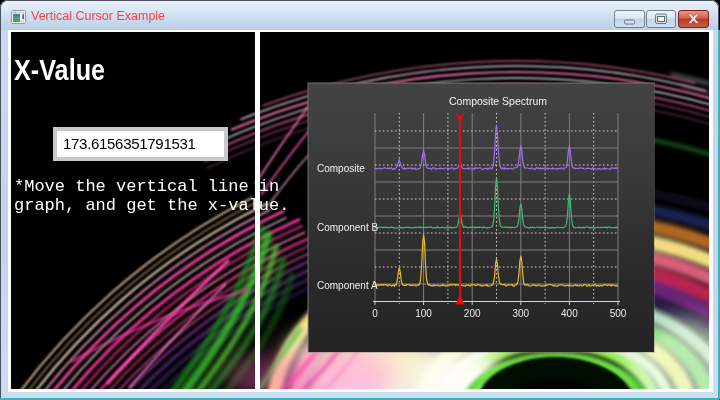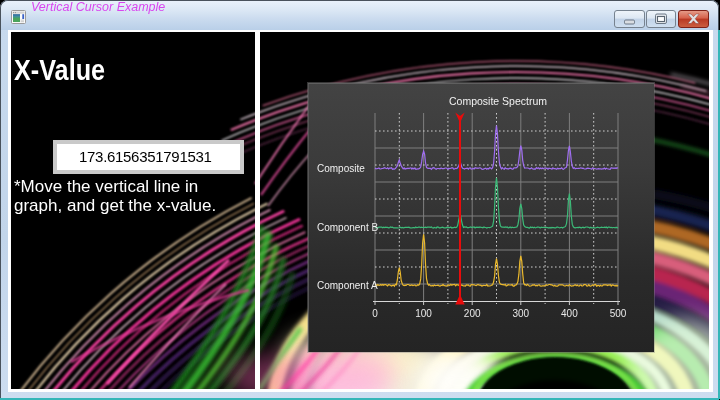--- a/index.html
+++ b/index.html
@@ -8,32 +8,32 @@
     box-shadow:inset 0 0 0 1px #49525c;}
   #tbar{position:absolute;left:1px;top:1px;width:716.5px;height:29px;border-radius:7px 7px 0 0;
     background:linear-gradient(180deg,#e9f1fb 0%,#dce8f5 30%,#c9daee 65%,#b9cfe8 100%);}
   #tealr{position:absolute;right:0.5px;top:30px;width:1.5px;height:369px;background:#35b6b8;}
   #tealb{position:absolute;left:0;top:397.5px;width:719px;height:2px;background:#35b6b8;}
   #client{position:absolute;left:8px;top:30px;width:704.5px;height:362px;background:#ffffff;}
   #imgarea{position:absolute;left:2.5px;top:1.5px;width:698px;height:357.5px;overflow:hidden;background:#000;}
   #divider{position:absolute;left:244.5px;top:0;width:5px;height:357.5px;background:#ffffff;}
   
   #icon{position:absolute;left:11px;top:10px;width:15px;height:14px;}
-  #title{position:absolute;left:31px;top:0;font-size:12.5px;color:#d946ef;font-style:italic;}
+  #title{position:absolute;left:31px;top:9px;font-size:12.5px;color:#ef4444;}
   .btn{position:absolute;top:10px;height:15.5px;border:1px solid #76828f;border-radius:3px;
     background:linear-gradient(180deg,#eef4fa 0%,#dce7f3 45%,#c2d3e8 50%,#cfdff0 100%);}
   #bmin{left:613.5px;width:29px;}
   #bmax{left:646px;width:28px;}
   #bclose{left:677.5px;width:29px;border:1px solid #7e2118;
     background:linear-gradient(180deg,#e59a87 0%,#d5604a 45%,#b83823 50%,#cb5e41 100%);}
   
   #xvalue{position:absolute;left:3.5px;top:21px;font-size:30px;font-weight:bold;color:#fff;transform:scaleX(0.84);transform-origin:left top;}
-  #tbox{position:absolute;left:42.5px;top:108px;width:161px;height:26px;border:4px solid #c9c9c9;
-    background:#fff;font-size:15px;letter-spacing:-0.3px;color:#000;line-height:25px;padding-left:22px;}
-  #note{position:absolute;left:3.5px;top:145px;font-size:17px;line-height:19.5px;color:#fff;}
+  #tbox{position:absolute;left:42.5px;top:95px;width:161px;height:26px;border:4px solid #c9c9c9;
+    background:#fff;font-size:15px;letter-spacing:-0.3px;color:#000;line-height:25px;padding-left:6px;}
+  #note{position:absolute;left:3.5px;top:145px;font-size:17px;line-height:19.5px;color:#fff;font-family:Liberation Mono, monospace;}
   
   #panel{position:absolute;left:297.5px;top:51.5px;width:346px;height:269px;
     background:linear-gradient(180deg,#434343 0%,#3b3b3b 30%,#2a2a2a 72%,#242424 100%);
     box-shadow:inset 0 1px 0 #5f5f5f, inset 1px 0 0 #555, 0 0 0 1px #8886;}
 </style></head><body>
 <div id="win">
   <div id="frame"></div>
   <div id="tbar"></div>
   <div id="tealr"></div>
     <div id="tealb"></div>

